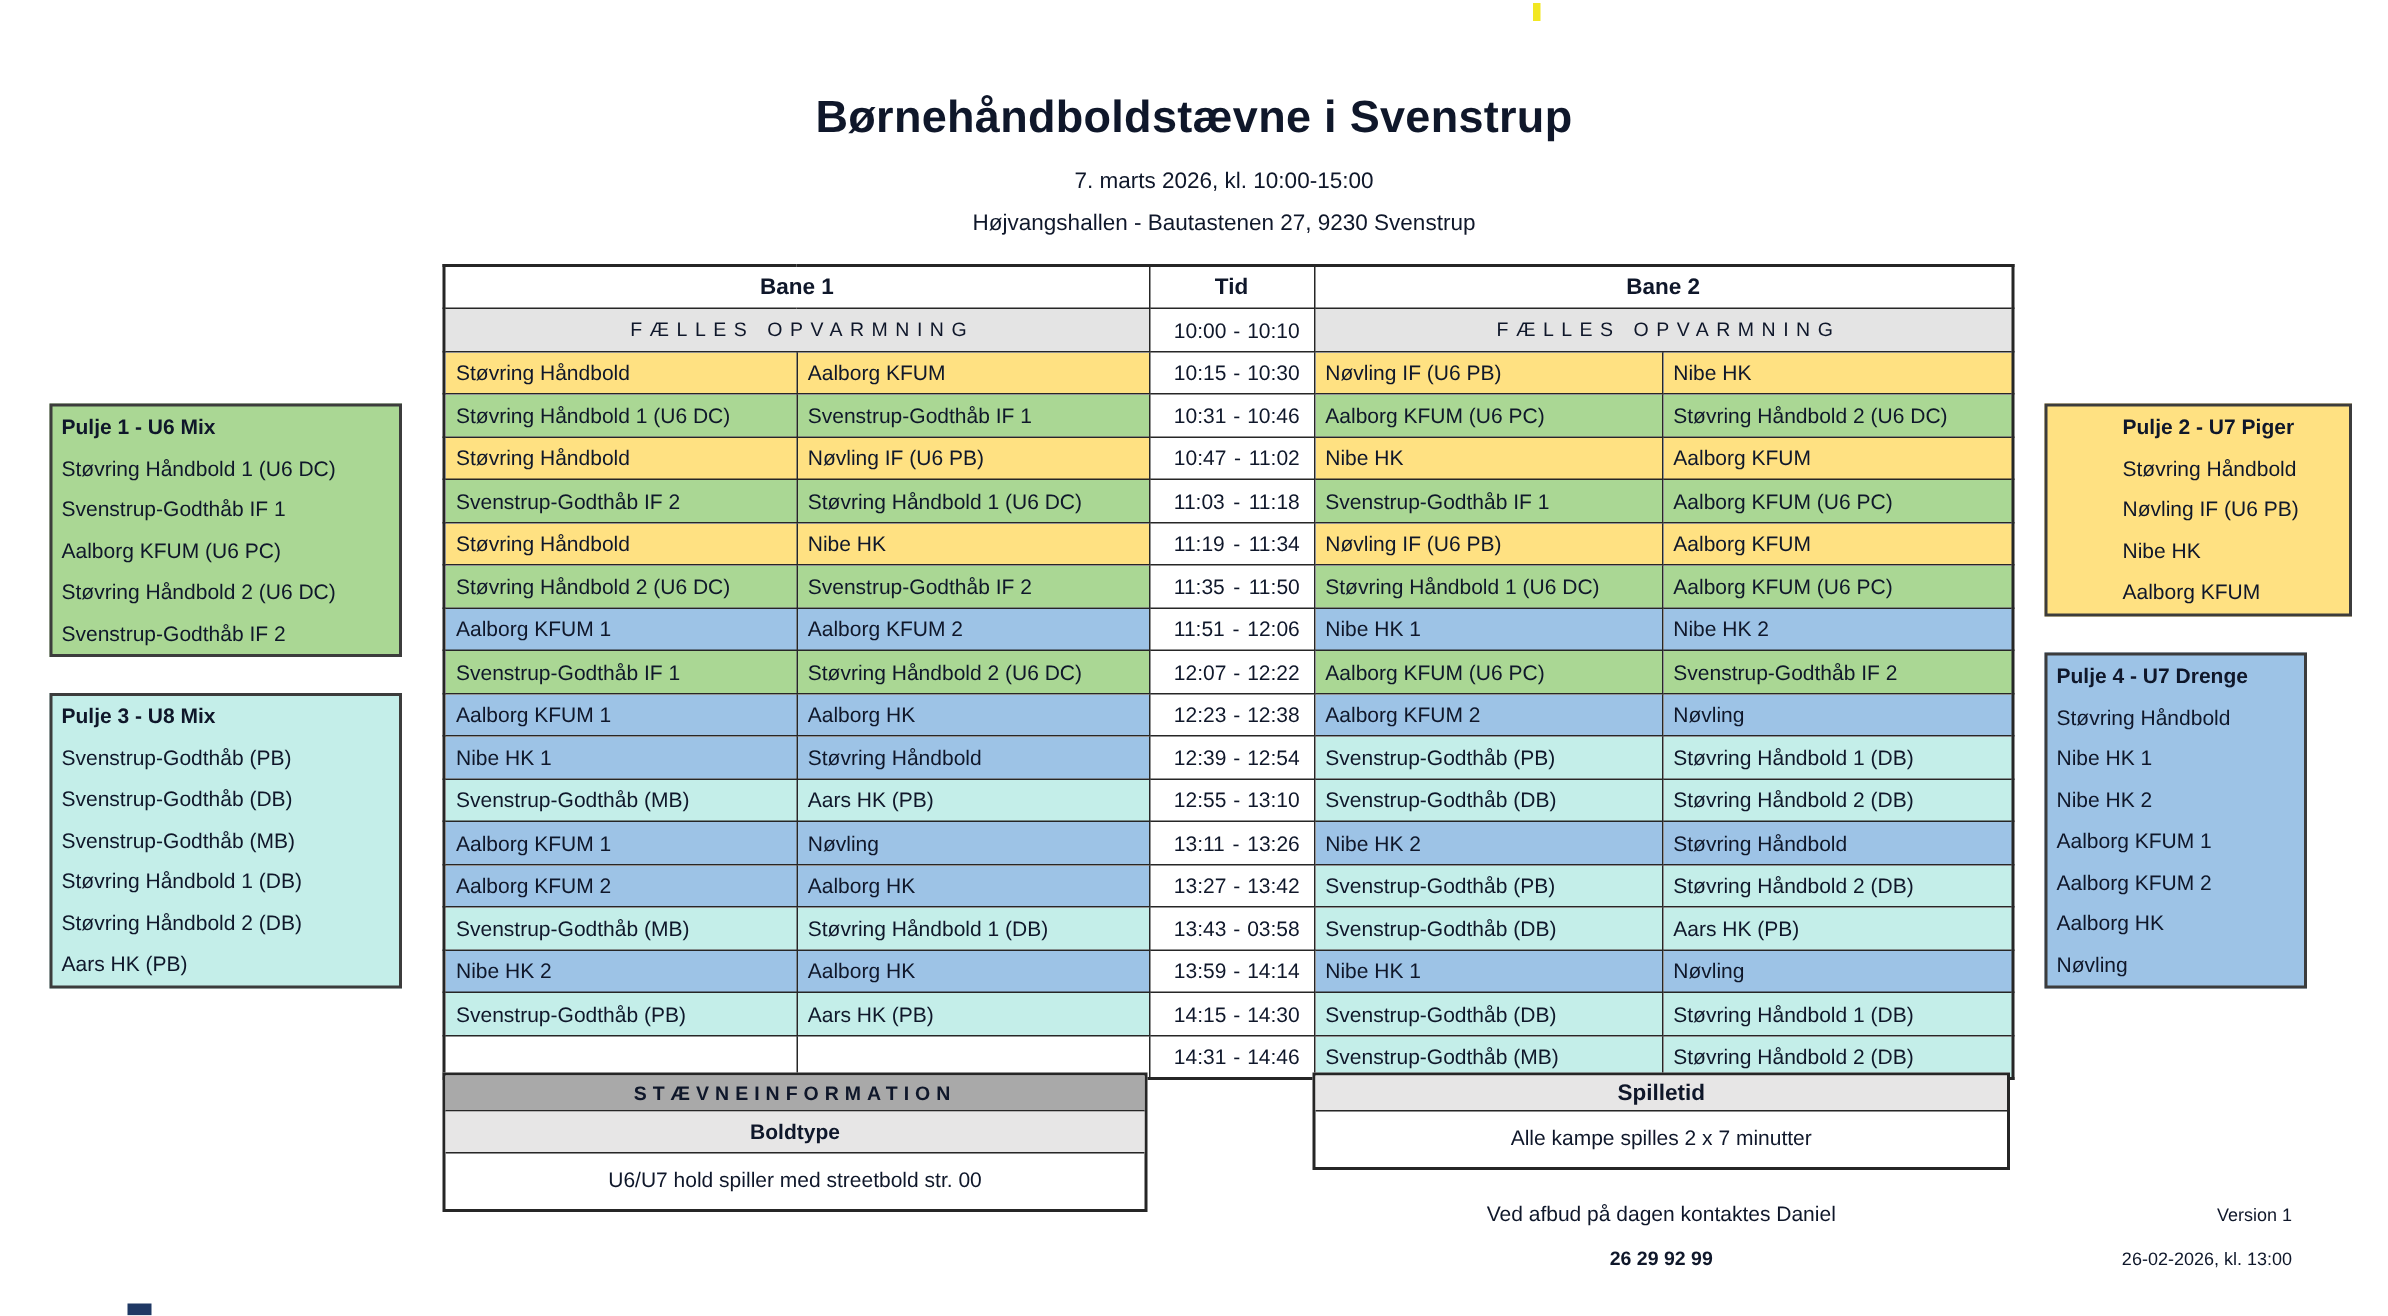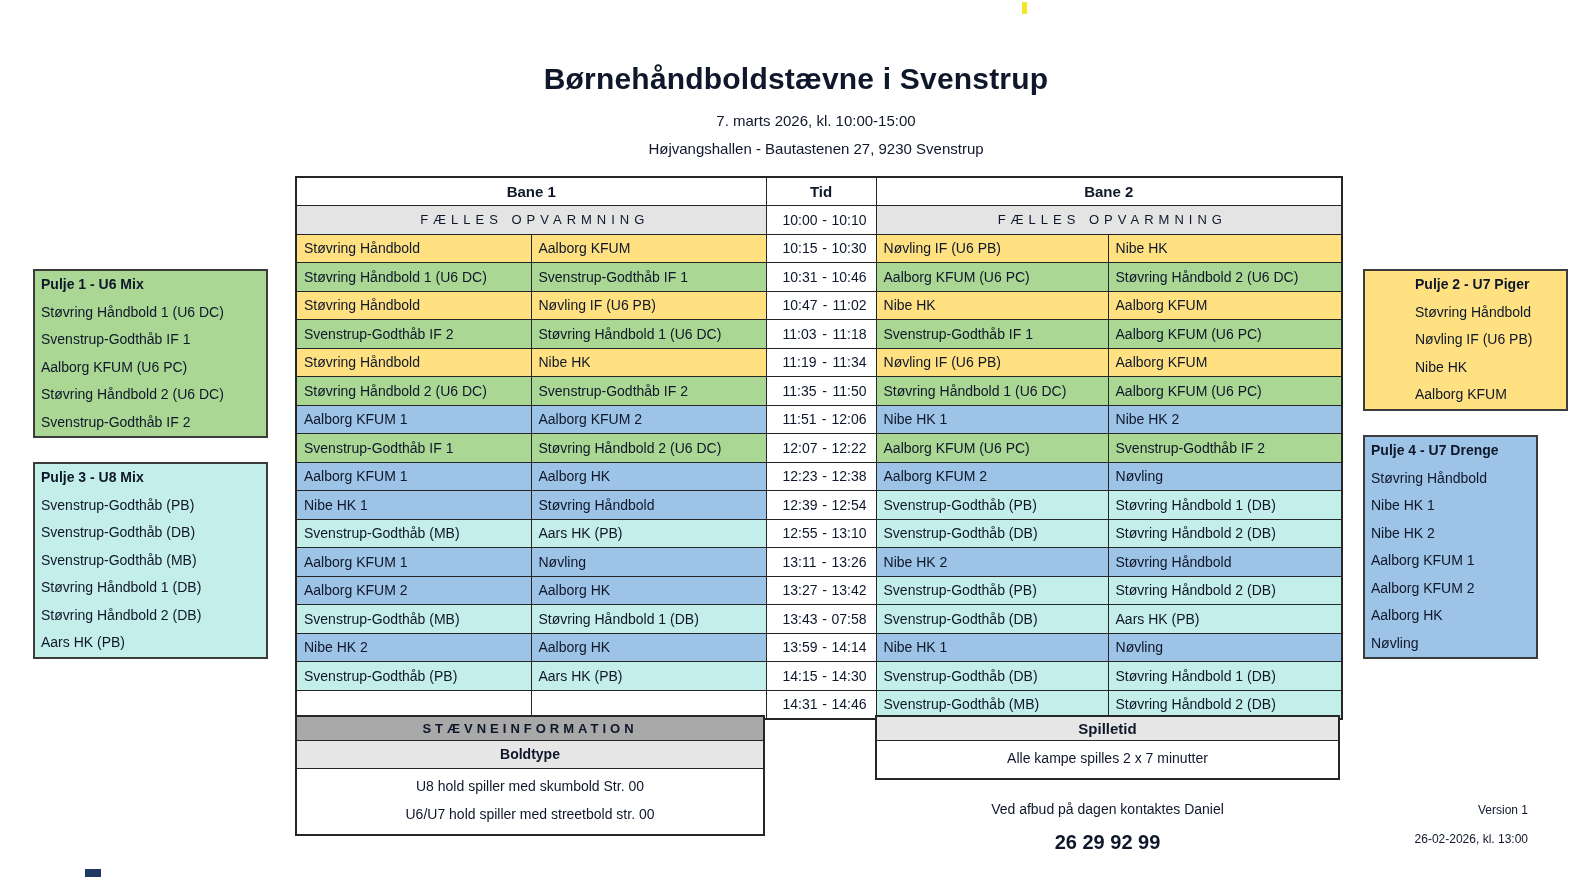--- a/index.html
+++ b/index.html
@@ -45,21 +45,21 @@
   .hdr-dark{background:var(--gray_dark);letter-spacing:4px;font-size:13px;}
   .hdr-light{background:var(--gray_light);font-size:15px;}
   .info-sub{background:var(--gray_light);font-weight:700;height:27px;line-height:27px;
             border-bottom:1px solid var(--border);}
   .info-body{padding:3px 0 6px;}
   .info-line{height:28px;line-height:28px;}
 
   
   .contact{position:absolute;left:875px;top:801px;width:465px;text-align:center;font-size:14px;}
   .phone{position:absolute;left:875px;top:831px;width:465px;text-align:center;
-         font-weight:700;font-size:20px;}
+         font-weight:700;font-size:13px;}
   .version{position:absolute;right:64px;top:803px;text-align:right;font-size:12px;margin-left:12px;}
   .version-date{position:absolute;right:64px;top:832px;text-align:right;font-size:12px;margin-left:13px;}
 
   
   .artifact-top{position:absolute;left:1022px;top:2px;width:5px;height:12px;background:var(--artifact_top);}
   .artifact-bottom{position:absolute;left:85px;top:869px;width:16px;height:8px;background:var(--artifact_bottom);}
 </style>
 </head>
 <body>
 
@@ -268,21 +268,21 @@
           <td class="team c-cyan">Svenstrup-Godthåb (PB)</td>
           <td class="team c-cyan">Støvring Håndbold 2 (DB)</td>
         </tr>
         <tr>
           <td class="team c-cyan">Svenstrup-Godthåb (MB)</td>
           <td class="team c-cyan">Støvring Håndbold 1 (DB)</td>
           <td class="time-cell">
             <div class="time-wrap">
               <span>13:43</span>
               <span>-</span>
-              <span>07:58</span>
+              <span>03:58</span>
             </div>
           </td>
           <td class="team c-cyan">Svenstrup-Godthåb (DB)</td>
           <td class="team c-cyan">Aars HK (PB)</td>
         </tr>
         <tr>
           <td class="team c-blue">Nibe HK 2</td>
           <td class="team c-blue">Aalborg HK</td>
           <td class="time-cell">
             <div class="time-wrap">
@@ -355,21 +355,20 @@
       <div class="pool-line">Aalborg KFUM 1</div>
       <div class="pool-line">Aalborg KFUM 2</div>
       <div class="pool-line">Aalborg HK</div>
       <div class="pool-line">Nøvling</div>
     </div>
 
   <div class="info-box box-staevne">
     <div class="info-hdr hdr-dark">STÆVNEINFORMATION</div>
     <div class="info-sub">Boldtype</div>
     <div class="info-body">
-        <div class="info-line">U8 hold spiller med skumbold Str. 00</div>
         <div class="info-line">U6/U7 hold spiller med streetbold str. 00</div>
       </div>
   </div>
 
   <div class="info-box box-spilletid">
     <div class="info-hdr hdr-light">Spilletid</div>
     <div class="info-body">
         <div class="info-line">Alle kampe spilles 2 x 7 minutter</div>
       </div>
   </div>

